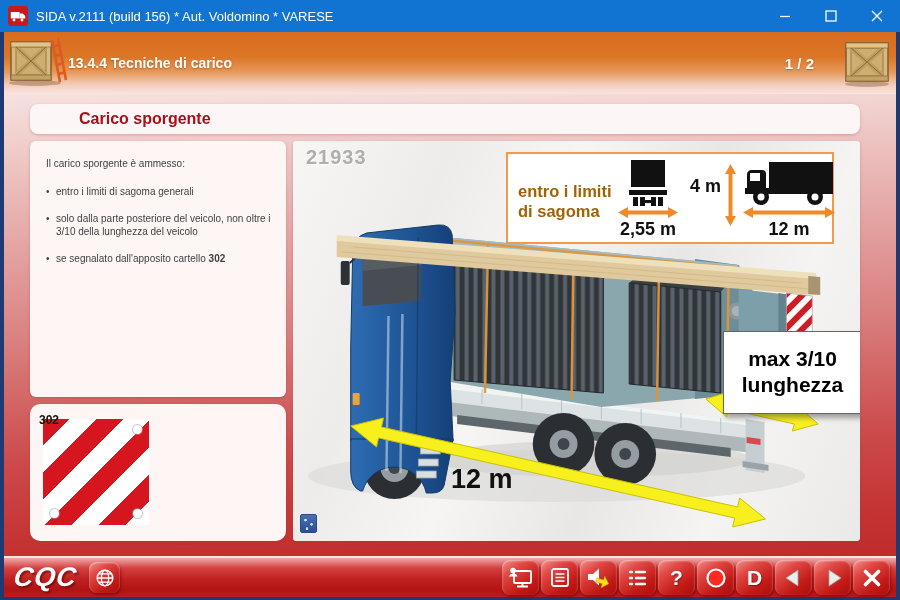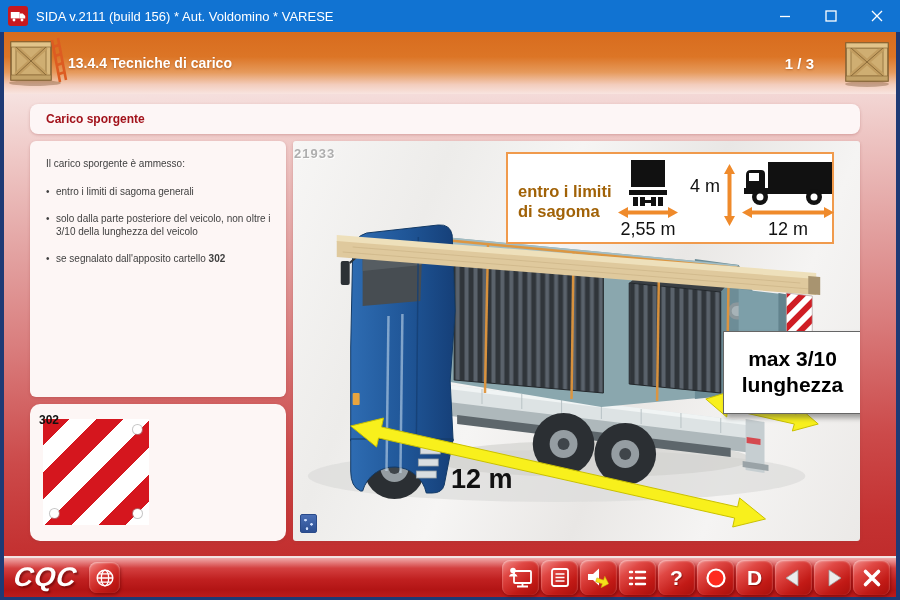--- a/index.html
+++ b/index.html
@@ -19,46 +19,46 @@
   .crate{position:absolute;top:4px;}
   .crate.left{left:3px;}
   .crate.right{right:2px;top:7px;}
   .header h1{font-size:14px;font-weight:bold;color:#fff;margin:0 0 0 64px;text-shadow:0 1px 2px rgba(140,60,0,.55);}
   .page-ind{margin-left:auto;margin-right:26px;color:#fff;font-size:15px;font-weight:bold;text-shadow:0 1px 2px rgba(140,60,0,.45);padding-right:56px;}
   
   .content{height:462px;box-sizing:border-box;padding:10px 36px 0 26px;
     background:linear-gradient(178deg,#f6e2e0 0%,#eec6c4 14%,#e3a3a2 32%,#d97c7c 52%,#cc4a4a 75%,#c43232 92%,#c02c2c 100%);}
   .section-bar{height:30px;border-radius:8px;background:#fdf6f6;display:flex;align-items:center;padding-left:16px;
     box-shadow:0 1px 3px rgba(150,60,60,.3);}
-  .section-bar span{color:#a2121b;font-weight:bold;font-size:12px;}
+  .section-bar span{color:#a2121b;font-weight:bold;font-size:16px;margin-left:33px;}
   .row{display:flex;gap:7px;height:400px;margin-top:7px;}
   .left-col{width:256px;flex:none;display:flex;flex-direction:column;gap:7px;}
   .text-panel{height:256px;box-sizing:border-box;background:#fdf6f5;border-radius:6px;
     padding:16px 8px 0 16px;color:#3f3f3f;font-size:10px;line-height:1.3;box-shadow:0 1px 3px rgba(150,60,60,.3);}
   .text-panel p{margin:0 0 15px 0;}
   .text-panel ul{list-style:none;margin:0;padding:0;}
   .text-panel li{position:relative;padding-left:10px;margin-bottom:14px;}
   .text-panel li::before{content:"\2022";position:absolute;left:0;top:0;}
   .sign-panel{height:137px;box-sizing:border-box;background:#fdf6f5;border-radius:10px;position:relative;box-shadow:0 1px 3px rgba(150,60,60,.3);}
   .sign-num{position:absolute;top:9px;left:9px;font-size:12px;font-weight:bold;color:#111;z-index:2;}
   .sign302{position:absolute;left:13px;top:15px;width:106px;height:106px;
     background:repeating-linear-gradient(135deg,#d5161e 0 19px,#ffffff 19px 38px);}
   .hole{position:absolute;width:9px;height:9px;border-radius:50%;background:#fff;box-shadow:0 0 0 1px rgba(160,160,160,.6);}
   .hole.tr{top:6px;right:7px;} .hole.bl{bottom:7px;left:7px;} .hole.br{bottom:7px;right:7px;}
   
   .main-panel{flex:1;position:relative;border-radius:3px;overflow:hidden;box-shadow:0 1px 3px rgba(150,60,60,.3);
     background:linear-gradient(112deg,#f7f6f5 0%,#edecea 22%,#f6f5f4 40%,#e9e7e5 60%,#f5f4f3 78%,#ebe9e7 100%);}
   .truck-svg{position:absolute;inset:0;width:100%;height:100%;}
-  .watermark{position:absolute;top:5px;left:1px;font-size:13px;font-weight:bold;letter-spacing:1px;color:#aeaeae;
+  .watermark{position:absolute;top:5px;left:13px;font-size:20px;font-weight:bold;letter-spacing:1px;color:#aeaeae;
     text-shadow:1px 1px 0 rgba(255,255,255,.95);}
   .info-box{position:absolute;top:11px;left:213px;width:328px;height:92px;box-sizing:border-box;background:#fff;
     border:2px solid #f09a4c;display:flex;align-items:flex-start;padding:6px 6px 4px 10px;}
   .ib-cap{margin-top:22px;font-weight:bold;font-size:16.5px;line-height:1.2;color:#a16207;width:94px;flex:none;}
   .ib-col{display:flex;flex-direction:column;align-items:center;}
-  .meas{font-weight:normal;font-size:18px;color:#111;white-space:nowrap;}
+  .meas{font-weight:bold;font-size:18px;color:#111;white-space:nowrap;}
   .ib-rear{width:72px;flex:none;}
   .ib-h{display:flex;align-items:flex-start;margin-top:2px;margin-left:6px;}
   .ib-h .meas{margin:14px 3px 0 0;}
   .ib-side{width:100px;flex:none;margin-left:2px;}
   .max-box{position:absolute;top:190px;left:430px;width:133px;background:#fff;border:1px solid #666;
     box-shadow:3px 4px 5px rgba(60,60,60,.45);text-align:center;font-weight:bold;font-size:21px;line-height:1.25;
     padding:14px 2px;color:#000;}
   .arrow-label{position:absolute;left:158px;top:323px;font-size:27px;font-weight:bold;color:#111;}
   .stamp{position:absolute;left:7px;bottom:8px;width:15px;height:17px;border-radius:2px;border:1px solid #2a4a8a;
     background:radial-gradient(circle at 30% 30%,#cfe0ff 1px,transparent 1.6px),
@@ -128,21 +128,21 @@
             <path d="M45 4 L53 46"></path>
               <path d="M51 2 L59 44"></path>
             <path d="M46 11 L52 9"></path>
               <path d="M48 20 L54 18"></path>
               <path d="M50 29 L56 27"></path>
               <path d="M52 38 L58 36"></path>
           </g>
         </svg>
       </div>
       <h1>13.4.4 Tecniche di carico</h1>
-      <span class="page-ind">1 / 3</span>
+      <span class="page-ind">1 / 2</span>
       <div class="crate right">
         <svg width="54" height="48" viewBox="0 0 48 48">
           <ellipse cx="24" cy="45" rx="22" ry="3" fill="rgba(90,50,10,.3)"></ellipse>
           <rect x="3" y="4" width="42" height="38" fill="#d9b97e" stroke="#7d5f33" stroke-width="1.5"></rect>
           <rect x="8" y="9" width="32" height="28" fill="#cfae72" stroke="#9a7a45"></rect>
           <path d="M8 9 L40 37 M40 9 L8 37" stroke="#c29d60" stroke-width="5"></path>
           <path d="M8 9 L40 37 M40 9 L8 37" stroke="#8a6a38" stroke-width="1"></path>
           <rect x="3" y="4" width="42" height="5" fill="#e2c48a" stroke="#8a6a38" stroke-width=".7"></rect>
           <rect x="3" y="37" width="42" height="5" fill="#c3a267" stroke="#8a6a38" stroke-width=".7"></rect>
         </svg>

